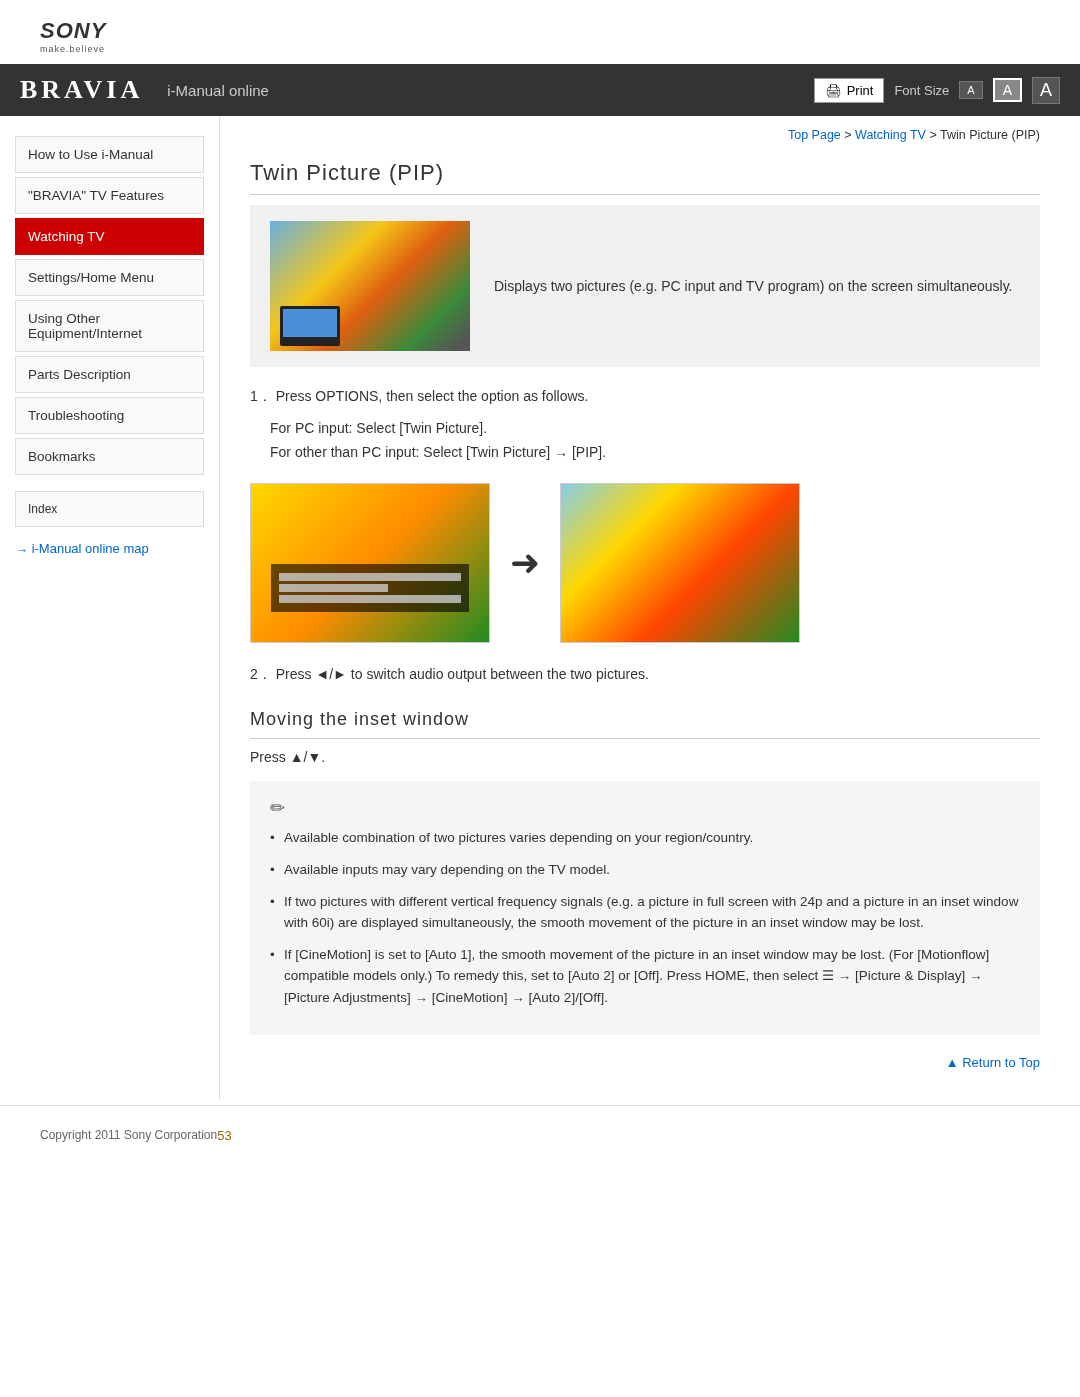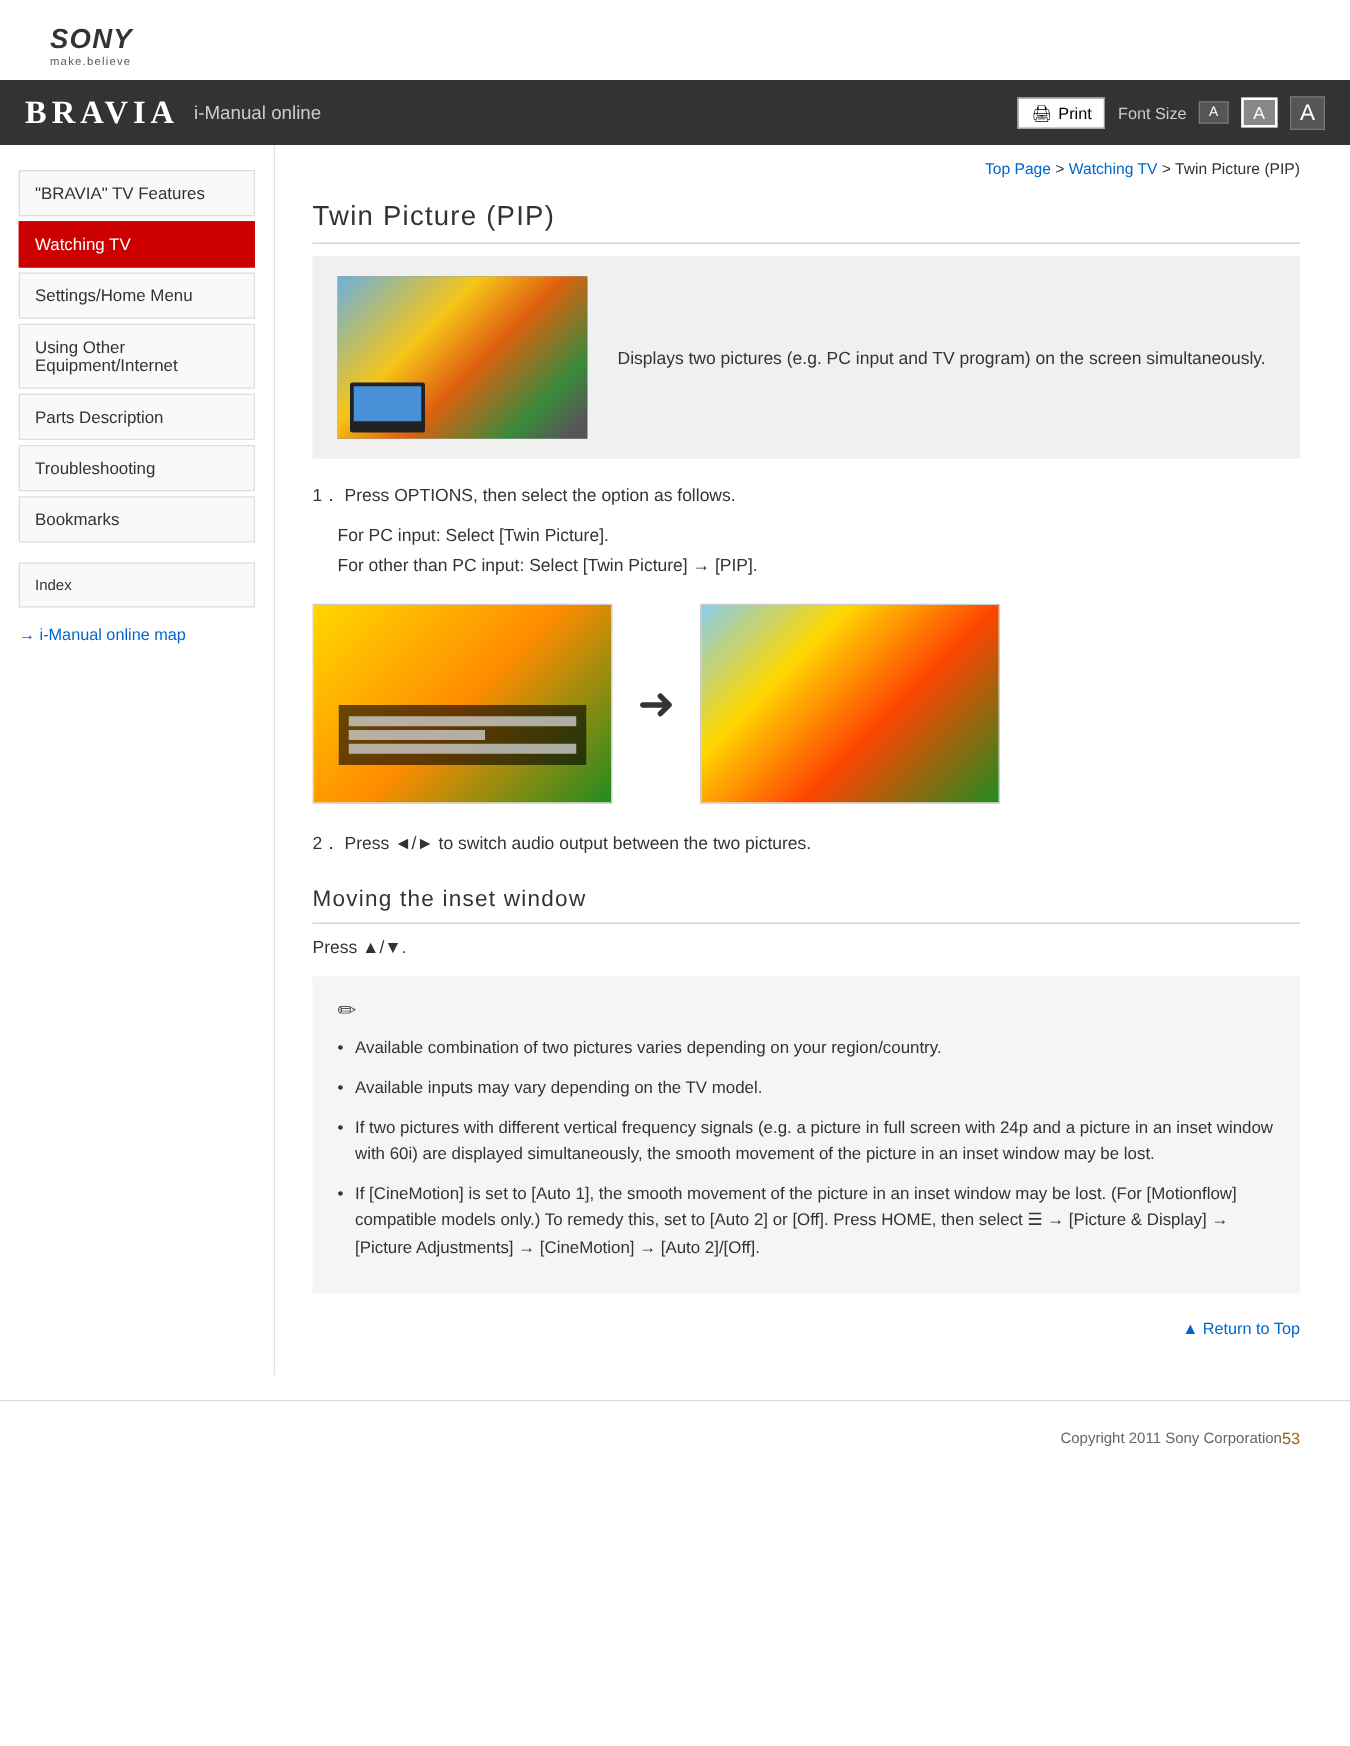--- a/index.html
+++ b/index.html
@@ -11,21 +11,21 @@
     .sony-tagline { font-size: 9px; color: #555; letter-spacing: 1px; }
 
     .bravia-bar {
       background: #333;
       display: flex;
       align-items: center;
       justify-content: space-between;
       padding: 0 20px;
       height: 52px;
     }
-    .bravia-left { display: flex; align-items: center; gap: 12px; }
+    .bravia-left { display: flex; align-items: center; gap: 24px; }
     .bravia-logo {
       font-size: 26px;
       font-weight: 900;
       font-family: 'Times New Roman', serif;
       color: #fff;
       letter-spacing: 4px;
     }
     .bravia-subtitle { color: #ccc; font-size: 15px; }
     .bravia-right { display: flex; align-items: center; gap: 10px; }
     .print-btn {
@@ -197,23 +197,23 @@
       font-size: 13px;
       margin-top: 10px;
       cursor: pointer;
     }
     .return-top::before { content: '▲ '; }
 
     .footer {
       border-top: 1px solid #ddd;
       padding: 22px 40px;
       display: flex;
-      justify-content: flex-end;
+      justify-content: flex-start;
       align-items: center;
-      margin-top: 20px;
+      margin-top: 5px;
     }
     .footer-copy { font-size: 12px; color: #666; }
     .footer-page { font-size: 13px; color: #a16207; }
 
     .laptop-tv-img {
       width: 200px;
       height: 130px;
       position: relative;
       overflow: hidden;
     }
@@ -261,20 +261,21 @@
     <button class="font-btn small">A</button>
     <button class="font-btn medium">A</button>
     <button class="font-btn large">A</button>
   </div>
 </div>
 
 <div class="main-layout">
 
   <div class="sidebar">
     <ul class="sidebar-nav">
+      <li class="">How to Use i-Manual</li>
       <li class="">"BRAVIA" TV Features</li>
       <li class="active">Watching TV</li>
       <li class="">Settings/Home Menu</li>
       <li class="">Using Other Equipment/Internet</li>
       <li class="">Parts Description</li>
       <li class="">Troubleshooting</li>
       <li class="">Bookmarks</li>
     </ul>
     <div class="sidebar-index">Index</div>
     <div class="sidebar-map">i-Manual online map</div>

